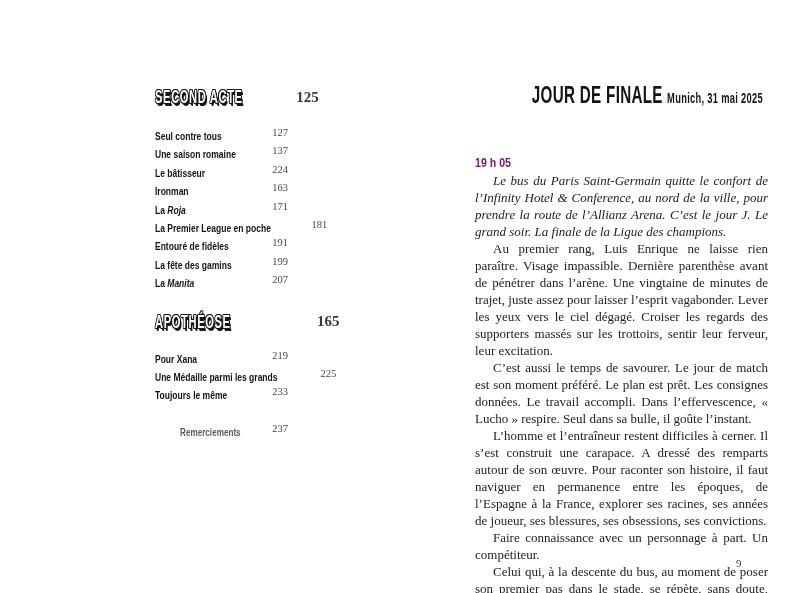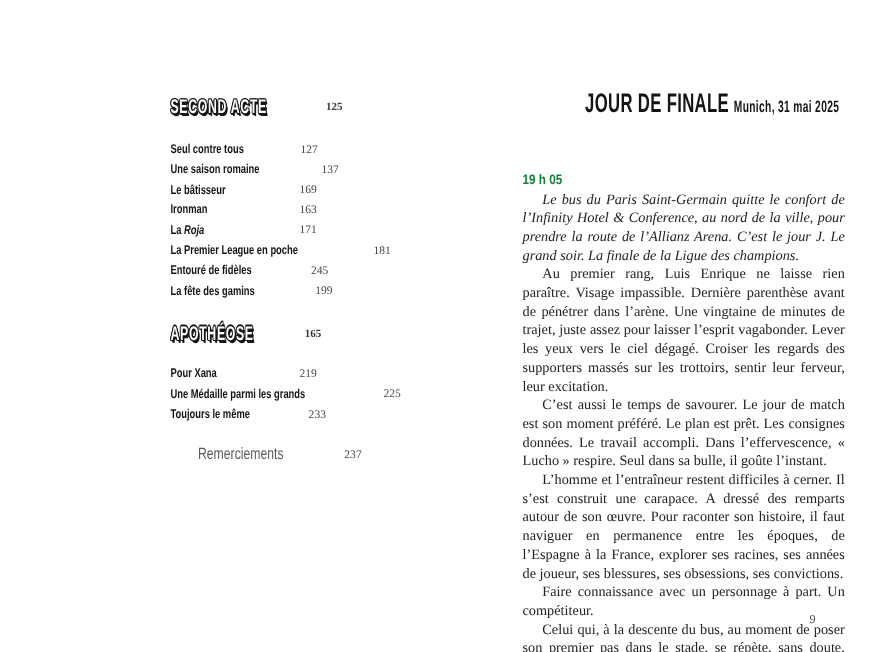--- a/index.html
+++ b/index.html
@@ -18,37 +18,37 @@
     text-shadow:
       -1px -1px 0 #161616, 1px -1px 0 #161616,
       -1px  1px 0 #161616, 1px  1px 0 #161616,
       -1.4px 0 0 #161616, 1.4px 0 0 #161616,
       0 -1.4px 0 #161616, 0 1.4px 0 #161616,
       2px 2px 0 #161616, 2.6px 2.6px 0 #161616;
   }
   .squeeze{display:inline-block;transform-origin:0 50%;}
   .squeeze-heading{transform:scaleX(0.62);}
   .squeeze-label{transform:scaleX(0.74);}
-  .toc-heading-page{font-family:"Liberation Serif", serif;font-size:10px;font-weight:bold;color:#383838;}
+  .toc-heading-page{font-family:"Liberation Serif", serif;font-size:15px;font-weight:bold;color:#383838;}
   .toc-entries{margin-top:17px;}
-  .sec2 .toc-heading-row{margin-top:16px;}
+  .sec2 .toc-heading-row{margin-top:16px;gap:40px;}
   .sec2 .toc-entries{margin-top:15px;}
-  .toc-row{display:flex;justify-content:space-between;align-items:center;height:18.4px;gap:28px;}
+  .toc-row{display:flex;justify-content:space-between;height:18.4px;}
   .toc-label{font-weight:bold;font-size:11.5px;color:#141414;white-space:nowrap;line-height:18.4px;}
   .toc-label i{font-style:italic;}
   .toc-num{font-family:"Liberation Serif", serif;font-size:10.5px;color:#474747;}
   .backmatter{margin-top:18px;}
-  .backmatter .toc-label{font-weight:normal;color:#5c5c5c;font-size:15px;padding-left:25px;}
+  .backmatter .toc-label{font-weight:bold;color:#5c5c5c;font-size:11px;padding-left:25px;}
   
   .chapter{position:absolute;left:475px;top:84px;width:293px;}
   .title-row{height:26px;text-align:center;white-space:nowrap;position:relative;left:-14px;line-height:22px;}
   .title-line{display:inline-block;transform:scaleX(0.62);transform-origin:50% 100%;white-space:nowrap;}
   .chapter-title{font-weight:bold;font-size:24.5px;color:#141414;letter-spacing:0.5px;}
   .chapter-subtitle{font-weight:bold;font-size:15px;color:#141414;margin-left:7px;letter-spacing:0.5px;}
-  .time-heading{margin-top:45px;line-height:17px;font-weight:bold;font-size:12.5px;color:#15803d;}
+  .time-heading{margin-top:45px;line-height:17px;font-weight:bold;font-size:12.5px;color:#701a75;}
   .time-heading .squeeze{transform:scaleX(0.85);}
   .chapter-body{font-family:"Liberation Serif", serif;font-size:13px;line-height:17px;
     color:#222222;text-align:justify;}
   .chapter-body p{margin:0;text-indent:18px;}
   .chapter-body p.italic{font-style:italic;}
   .folio{position:absolute;left:736px;top:557px;font-family:"Liberation Serif", serif;
     font-size:11px;color:#4a4a4a;}
 </style>
 </head>
 <body>
@@ -64,41 +64,45 @@
           <div class="toc-row">
             <span class="toc-label"><span class="squeeze squeeze-label">Seul contre tous</span></span>
             <span class="toc-num">127</span>
           </div>
           <div class="toc-row">
             <span class="toc-label"><span class="squeeze squeeze-label">Une saison romaine</span></span>
             <span class="toc-num">137</span>
           </div>
           <div class="toc-row">
             <span class="toc-label"><span class="squeeze squeeze-label">Le bâtisseur</span></span>
-            <span class="toc-num">169</span>
+            <span class="toc-num">224</span>
           </div>
           <div class="toc-row">
             <span class="toc-label"><span class="squeeze squeeze-label">Ironman</span></span>
             <span class="toc-num">163</span>
           </div>
           <div class="toc-row">
             <span class="toc-label"><span class="squeeze squeeze-label">La <i>Roja</i></span></span>
             <span class="toc-num">171</span>
           </div>
           <div class="toc-row">
             <span class="toc-label"><span class="squeeze squeeze-label">La Premier League en poche</span></span>
             <span class="toc-num">181</span>
           </div>
           <div class="toc-row">
             <span class="toc-label"><span class="squeeze squeeze-label">Entouré de fidèles</span></span>
-            <span class="toc-num">245</span>
+            <span class="toc-num">191</span>
           </div>
           <div class="toc-row">
             <span class="toc-label"><span class="squeeze squeeze-label">La fête des gamins</span></span>
             <span class="toc-num">199</span>
+          </div>
+          <div class="toc-row">
+            <span class="toc-label"><span class="squeeze squeeze-label">La <i>Manita</i></span></span>
+            <span class="toc-num">207</span>
           </div>
         </div>
       </div>
       <div class="toc-section sec2">
         <div class="toc-heading-row">
           <span class="toc-heading outline"><span class="squeeze squeeze-heading">APOTHÉOSE</span></span>
           <span class="toc-heading-page">165</span>
         </div>
         <div class="toc-entries">
           <div class="toc-row">

